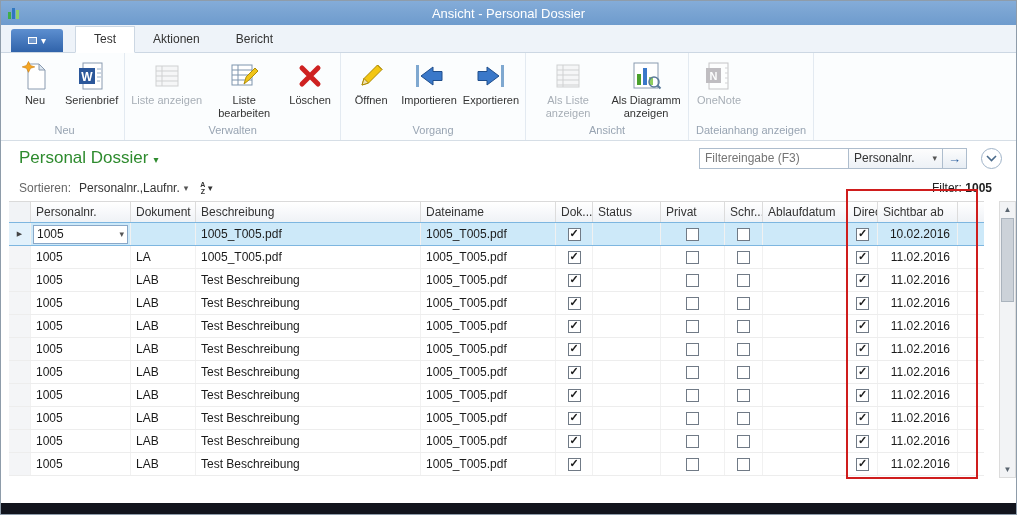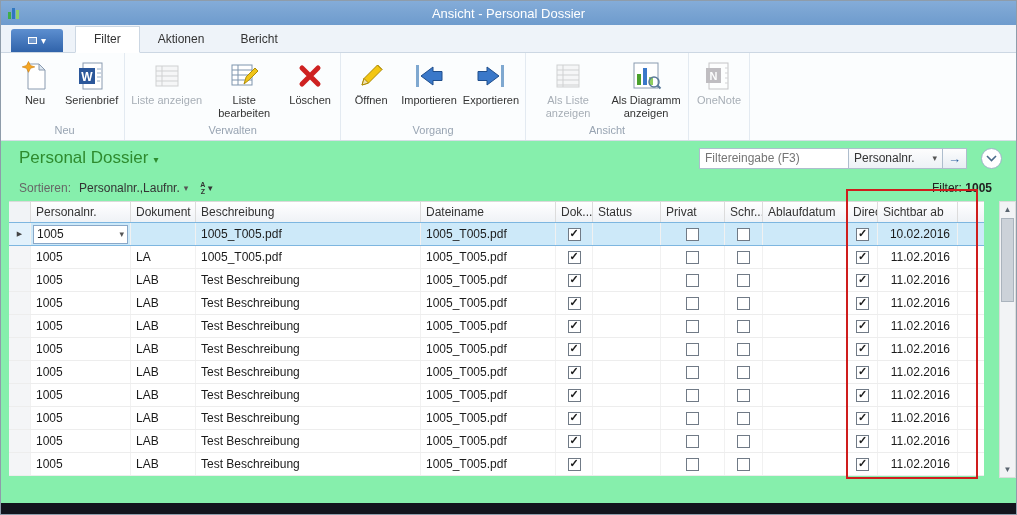--- a/index.html
+++ b/index.html
@@ -1,17 +1,17 @@
 <!DOCTYPE html>
 <html><head>
 <meta charset="utf-8">
 <style>
   *{box-sizing:border-box;margin:0;padding:0}
   body{font-family:"Liberation Sans",sans-serif;background:#c8ccd2}
-  .window{width:1017px;height:515px;position:relative;border:1px solid #8e9caa;overflow:hidden;background:#86efac}
+  .window{width:1017px;height:515px;position:relative;border:1px solid #8e9caa;overflow:hidden;background:#ffffff}
 
   
   .titlebar{height:24px;background:linear-gradient(#84acd8,#6e9bcd);display:flex;align-items:center;position:relative}
   .titlebar .title{position:absolute;left:0;right:0;text-align:center;color:#fff;font-size:13px}
   .title-icon{margin-left:7px;z-index:1;display:flex;align-items:flex-end;gap:1px;height:12px}
   .title-icon i{display:block;width:3px;background:#3fae49}
   .title-icon i:nth-child(2){background:#2f77c0;height:11px}
   .title-icon i:nth-child(1){height:7px}
   .title-icon i:nth-child(3){height:9px;background:#8fd06b}
 
@@ -104,21 +104,21 @@
       </span>
     <span class="title">Ansicht - Personal Dossier</span>
   </div>
 
   <div class="tabstrip">
     <div class="appmenu">
       <span class="winglyph"></span>
       <span>▾</span>
     </div>
     <div style="display:flex;align-items:flex-end">
-        <div class="tab active">Filter</div>
+        <div class="tab active">Test</div>
         <div class="tab">Aktionen</div>
         <div class="tab">Bericht</div>
       </div>
   </div>
 
   <div class="ribbon">
     <div style="display:flex;align-items:stretch">
         <div class="rgroup">
           <div class="rbuttons">
             <div class="rbtn">
@@ -244,20 +244,21 @@
                 <svg viewBox="0 0 32 32">
                   <rect x="6" y="3" width="19" height="26" fill="#fff" stroke="#9b86a8"></rect>
                   <path d="M22 8h3M22 13h3M22 18h3M22 23h3" stroke="#b9a8c6"></path>
                   <rect x="3" y="8" width="15" height="15" fill="#a172b5"></rect>
                   <text x="10.5" y="19.5" font-size="11" fill="#fff" text-anchor="middle" font-weight="bold" font-family="Liberation Sans,sans-serif">N</text>
                 </svg>
               </span>
               <span>OneNote</span>
             </div>
           </div>
+          <div class="glabel">Dateianhang anzeigen</div>
         </div>
       </div>
   </div>
 
   <div class="pagebar">
     <div class="ptitle">
       <span>Personal Dossier</span>
       <span class="chev">▾</span>
     </div>
     <div class="pcontrols">

